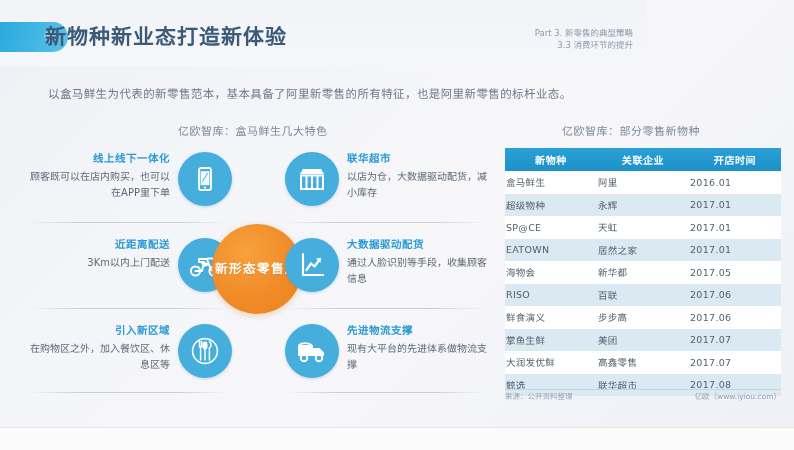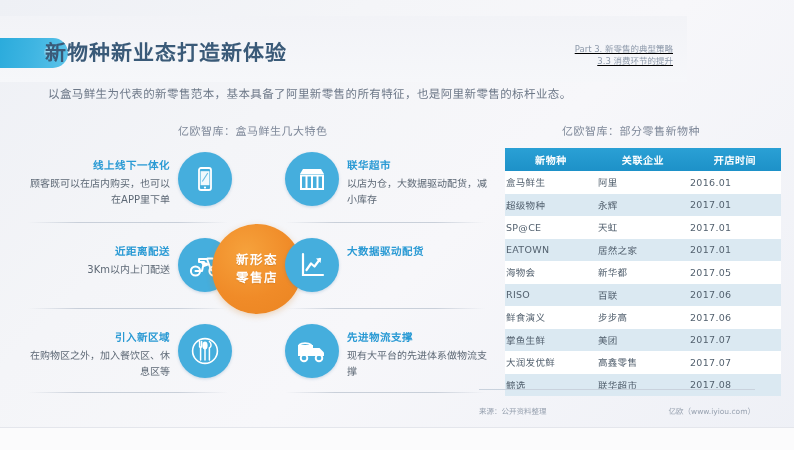--- a/index.html
+++ b/index.html
@@ -9,43 +9,41 @@
     font-family:"DejaVu Sans","Liberation Sans",sans-serif;
     background:#eceef3;
   }
   #slide{
     position:relative;width:794px;height:450px;
     background:linear-gradient(135deg,#eef0f5 0%,#f4f5f8 30%,#f7f7fa 55%,#eef0f6 100%);
     overflow:hidden;
   }
   
   #header{
-    position:absolute;left:0;top:16px;width:647px;height:66px;
+    position:absolute;left:0;top:0;width:647px;height:66px;
     background:linear-gradient(180deg,#f2f3f7 0%,#f6f7fa 100%);
-    padding-left:40px;
   }
   #title-pill{
     position:absolute;left:-22px;top:22px;width:90px;height:30px;
     border-radius:0 18px 18px 0;
     background:linear-gradient(100deg,#1ea5d8 0%,#3fb5e2 60%,#5cc3e9 100%);
   }
   #title-pill:after{
     content:"";position:absolute;right:11px;top:8px;width:13px;height:13px;
     border-radius:50%;
     background:radial-gradient(circle at 35% 35%,rgba(255,255,255,.55),rgba(255,255,255,0) 70%);
   }
   #page-title{
     position:absolute;left:45px;top:20px;
     font-size:21px;font-weight:bold;letter-spacing:1px;
     color:#3a5a78;white-space:nowrap;
   }
   #header-meta{
     position:absolute;right:14px;top:27px;text-align:right;
     line-height:1.45;
-    text-decoration:underline;
   }
   #header-meta div{font-size:8.5px;color:#8e9aab;white-space:nowrap;}
   
   #intro{
     position:absolute;left:48px;top:85px;
     font-size:11.5px;color:#6d7888;letter-spacing:.4px;white-space:nowrap;
   }
   
   .section-caption{
     position:absolute;font-size:11px;color:#7e8899;letter-spacing:.5px;
@@ -58,41 +56,41 @@
   .node{position:absolute;}
   .node .circle{
     position:absolute;width:54px;height:54px;border-radius:50%;
     background:#45aedd;display:flex;align-items:center;justify-content:center;
     box-shadow:0 1px 3px rgba(60,120,170,.25);
   }
   .node .circle svg{display:block;}
   .node .txt{position:absolute;width:142px;}
   .node .head{
     font-size:10.5px;font-weight:bold;color:#2a9ad4;
-    letter-spacing:.5px;margin-bottom:4px;white-space:nowrap;margin-top:7px;
+    letter-spacing:.5px;margin-bottom:4px;white-space:nowrap;
   }
   .node .desc{font-size:10px;color:#5d6875;line-height:1.55;}
   
   .node.left .txt{text-align:right;left:0;top:2px;}
   .node.left .circle{left:150px;top:4px;}
   
   .node.right .circle{left:0;top:4px;}
   .node.right .txt{left:62px;top:2px;text-align:left;}
   .node .head.r{text-align:left;}
   
   #node-online  {left:8px; top:6px;  width:210px;}
   #node-deliver {left:8px; top:92px; width:210px;}
   #node-area    {left:8px; top:178px;width:210px;}
   #node-store   {left:265px;top:6px; width:210px;}
   #node-info    {left:265px;top:92px;width:210px;}
   #node-logi    {left:265px;top:178px;width:210px;}
   #center-circle{
     position:absolute;left:192px;top:82px;width:90px;height:90px;border-radius:50%;
     background:radial-gradient(circle at 38% 32%,#f6a23c 0%,#f08b28 55%,#ea8421 100%);
-    display:flex;flex-direction:column;align-items:center;justify-content:center;
+    display:flex;flex-direction:row;align-items:center;justify-content:center;
     box-shadow:0 2px 6px rgba(210,130,40,.3);
   }
   #center-circle span{
     display:block;color:#ffffff;font-size:12.5px;font-weight:bold;
     letter-spacing:1.5px;line-height:1.45;text-shadow:0 1px 1px rgba(180,100,20,.35);
   }
   .divider{
     position:absolute;height:1px;
     background:linear-gradient(90deg,rgba(200,206,216,0) 0%,rgba(196,203,214,.9) 25%,rgba(196,203,214,.9) 75%,rgba(200,206,216,0) 100%);
   }
@@ -104,22 +102,22 @@
     color:#ffffff;font-size:10px;font-weight:bold;letter-spacing:.6px;
     height:21px;text-align:center;border:none;
   }
   td{
     font-size:9.5px;color:#53616f;height:20.5px;
     border:none;letter-spacing:.3px;
   }
   tbody tr:nth-child(odd){background:#ffffff;}
   tbody tr:nth-child(even){background:#dbe9f2;}
   #table-foot{
-    position:absolute;left:479px;top:389px;width:276px;
-    border-top:1px solid #c9d2dd;padding-top:15px;
+    position:absolute;left:505px;top:389px;width:276px;
+    border-top:1px solid #c9d2dd;padding-top:0;
     display:flex;justify-content:space-between;
   }
   #table-foot span{font-size:7.5px;color:#98a2b0;}
   
   #bottom-strip{
     position:absolute;left:0;bottom:0;width:794px;height:22px;
     background:#fbfbfc;border-top:1px solid #e4e6ec;
   }
 </style>
 </head>
@@ -221,20 +219,21 @@
     <div class="node right" id="node-info">
       <div class="circle">
         <svg width="30" height="30" viewBox="0 0 30 30">
           <path d="M6 4 L6 25 L26 25" fill="none" stroke="#ffffff" stroke-width="2.2" stroke-linecap="round"></path>
           <path d="M9.5 20 L14 13.5 L17.5 16.5 L23 9" fill="none" stroke="#ffffff" stroke-width="2.2" stroke-linejoin="round" stroke-linecap="round"></path>
           <path d="M19 8.4 L24 8 L23.6 13 Z" fill="#ffffff"></path>
         </svg>
       </div>
       <div class="txt">
         <div class="head r">大数据驱动配货</div>
+        <div class="desc">通过人脸识别等手段，收集顾客信息</div>
       </div>
     </div>
 
     <div class="node right" id="node-logi">
       <div class="circle">
         <svg width="34" height="28" viewBox="0 0 34 28">
           <path d="M3 8 L18 8 L18 19 L3 19 Z" fill="#ffffff"></path>
           <path d="M18 11 L24.5 11 L29 15.5 L29 19 L18 19 Z" fill="#ffffff"></path>
           <circle cx="9" cy="21" r="3.3" fill="none" stroke="#ffffff" stroke-width="1.9"></circle>
           <circle cx="24" cy="21" r="3.3" fill="none" stroke="#ffffff" stroke-width="1.9"></circle>

